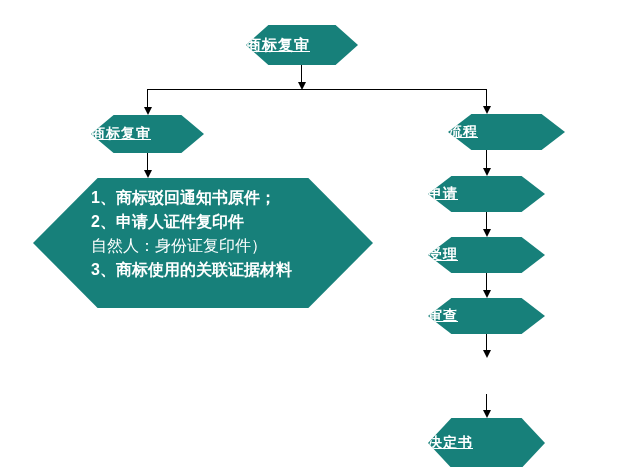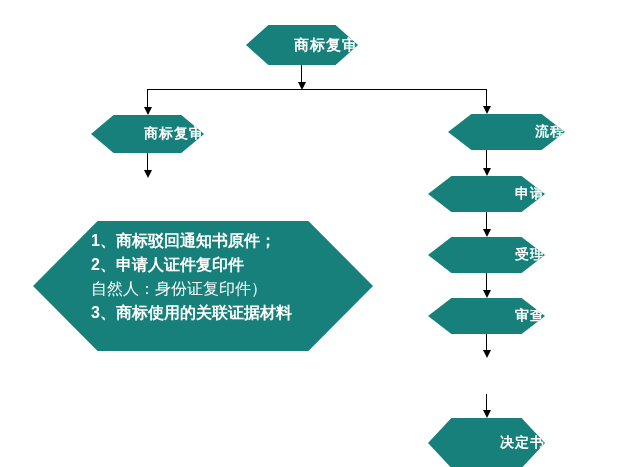--- a/index.html
+++ b/index.html
@@ -13,30 +13,30 @@
     width:627px;height:467px;
     background:#ffffff;
     font-family:"Liberation Sans","DejaVu Sans",sans-serif;
     overflow:hidden;
   }
   .hex{
     position:absolute;
     background:var(--hex-fill);
     clip-path:polygon(0 50%,20% 0,80% 0,100% 50%,80% 100%,20% 100%);
     color:var(--hex-text);
-    display:flex;align-items:center;justify-content:flex-end;
+    display:flex;align-items:center;justify-content:flex-start;
     font-weight:bold;
     text-align:center;
+    text-decoration:underline;
   }
   .hex-small{font-size:14px;letter-spacing:1px;}
   .hex-title{font-size:15px;letter-spacing:1px;}
   .hex-big{
     clip-path:polygon(0 50%,19% 0,81% 0,100% 50%,81% 100%,19% 100%);
     display:block;
-    margin-top:43px;
   }
   .big-text{
     position:absolute;left:58px;top:8px;right:20px;
     font-size:16px;line-height:24px;color:var(--hex-text);
     text-align:left;
   }
   .big-text .line{font-weight:normal;white-space:nowrap;}
   .big-text .line.bold{font-weight:bold;}
   .vline{position:absolute;width:1px;background:var(--line-color);}
   .hline{position:absolute;height:1px;background:var(--line-color);}

